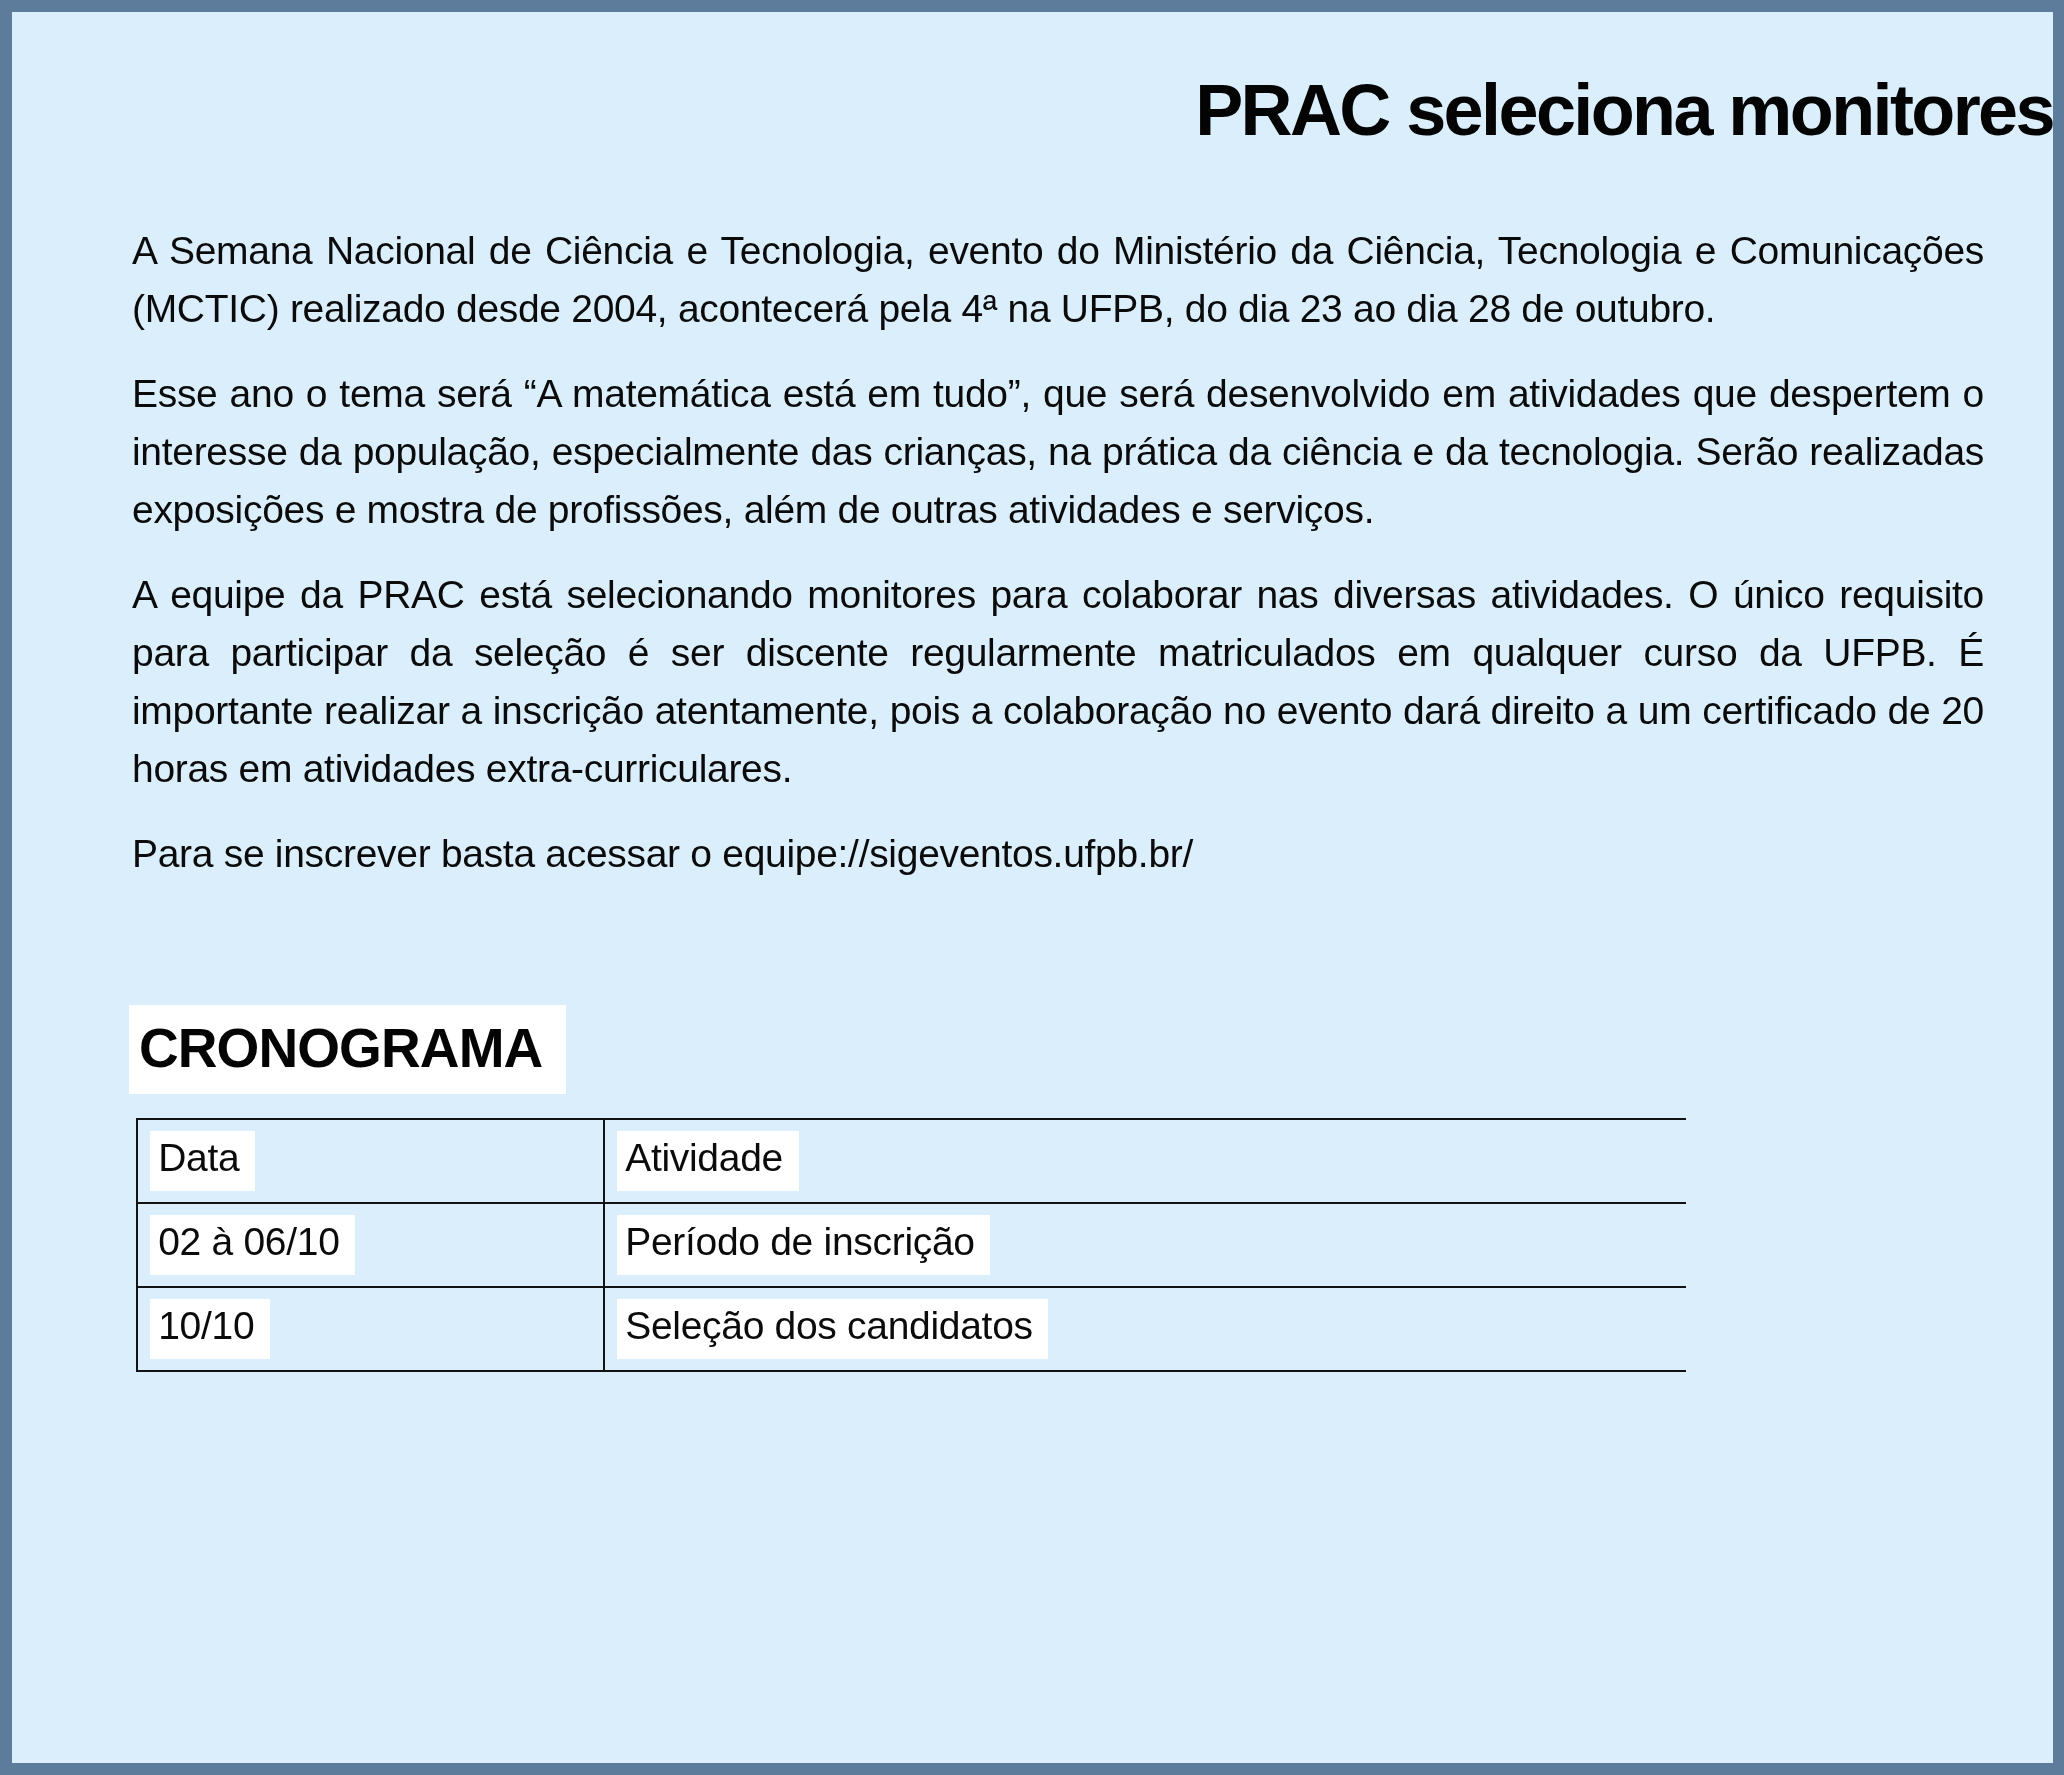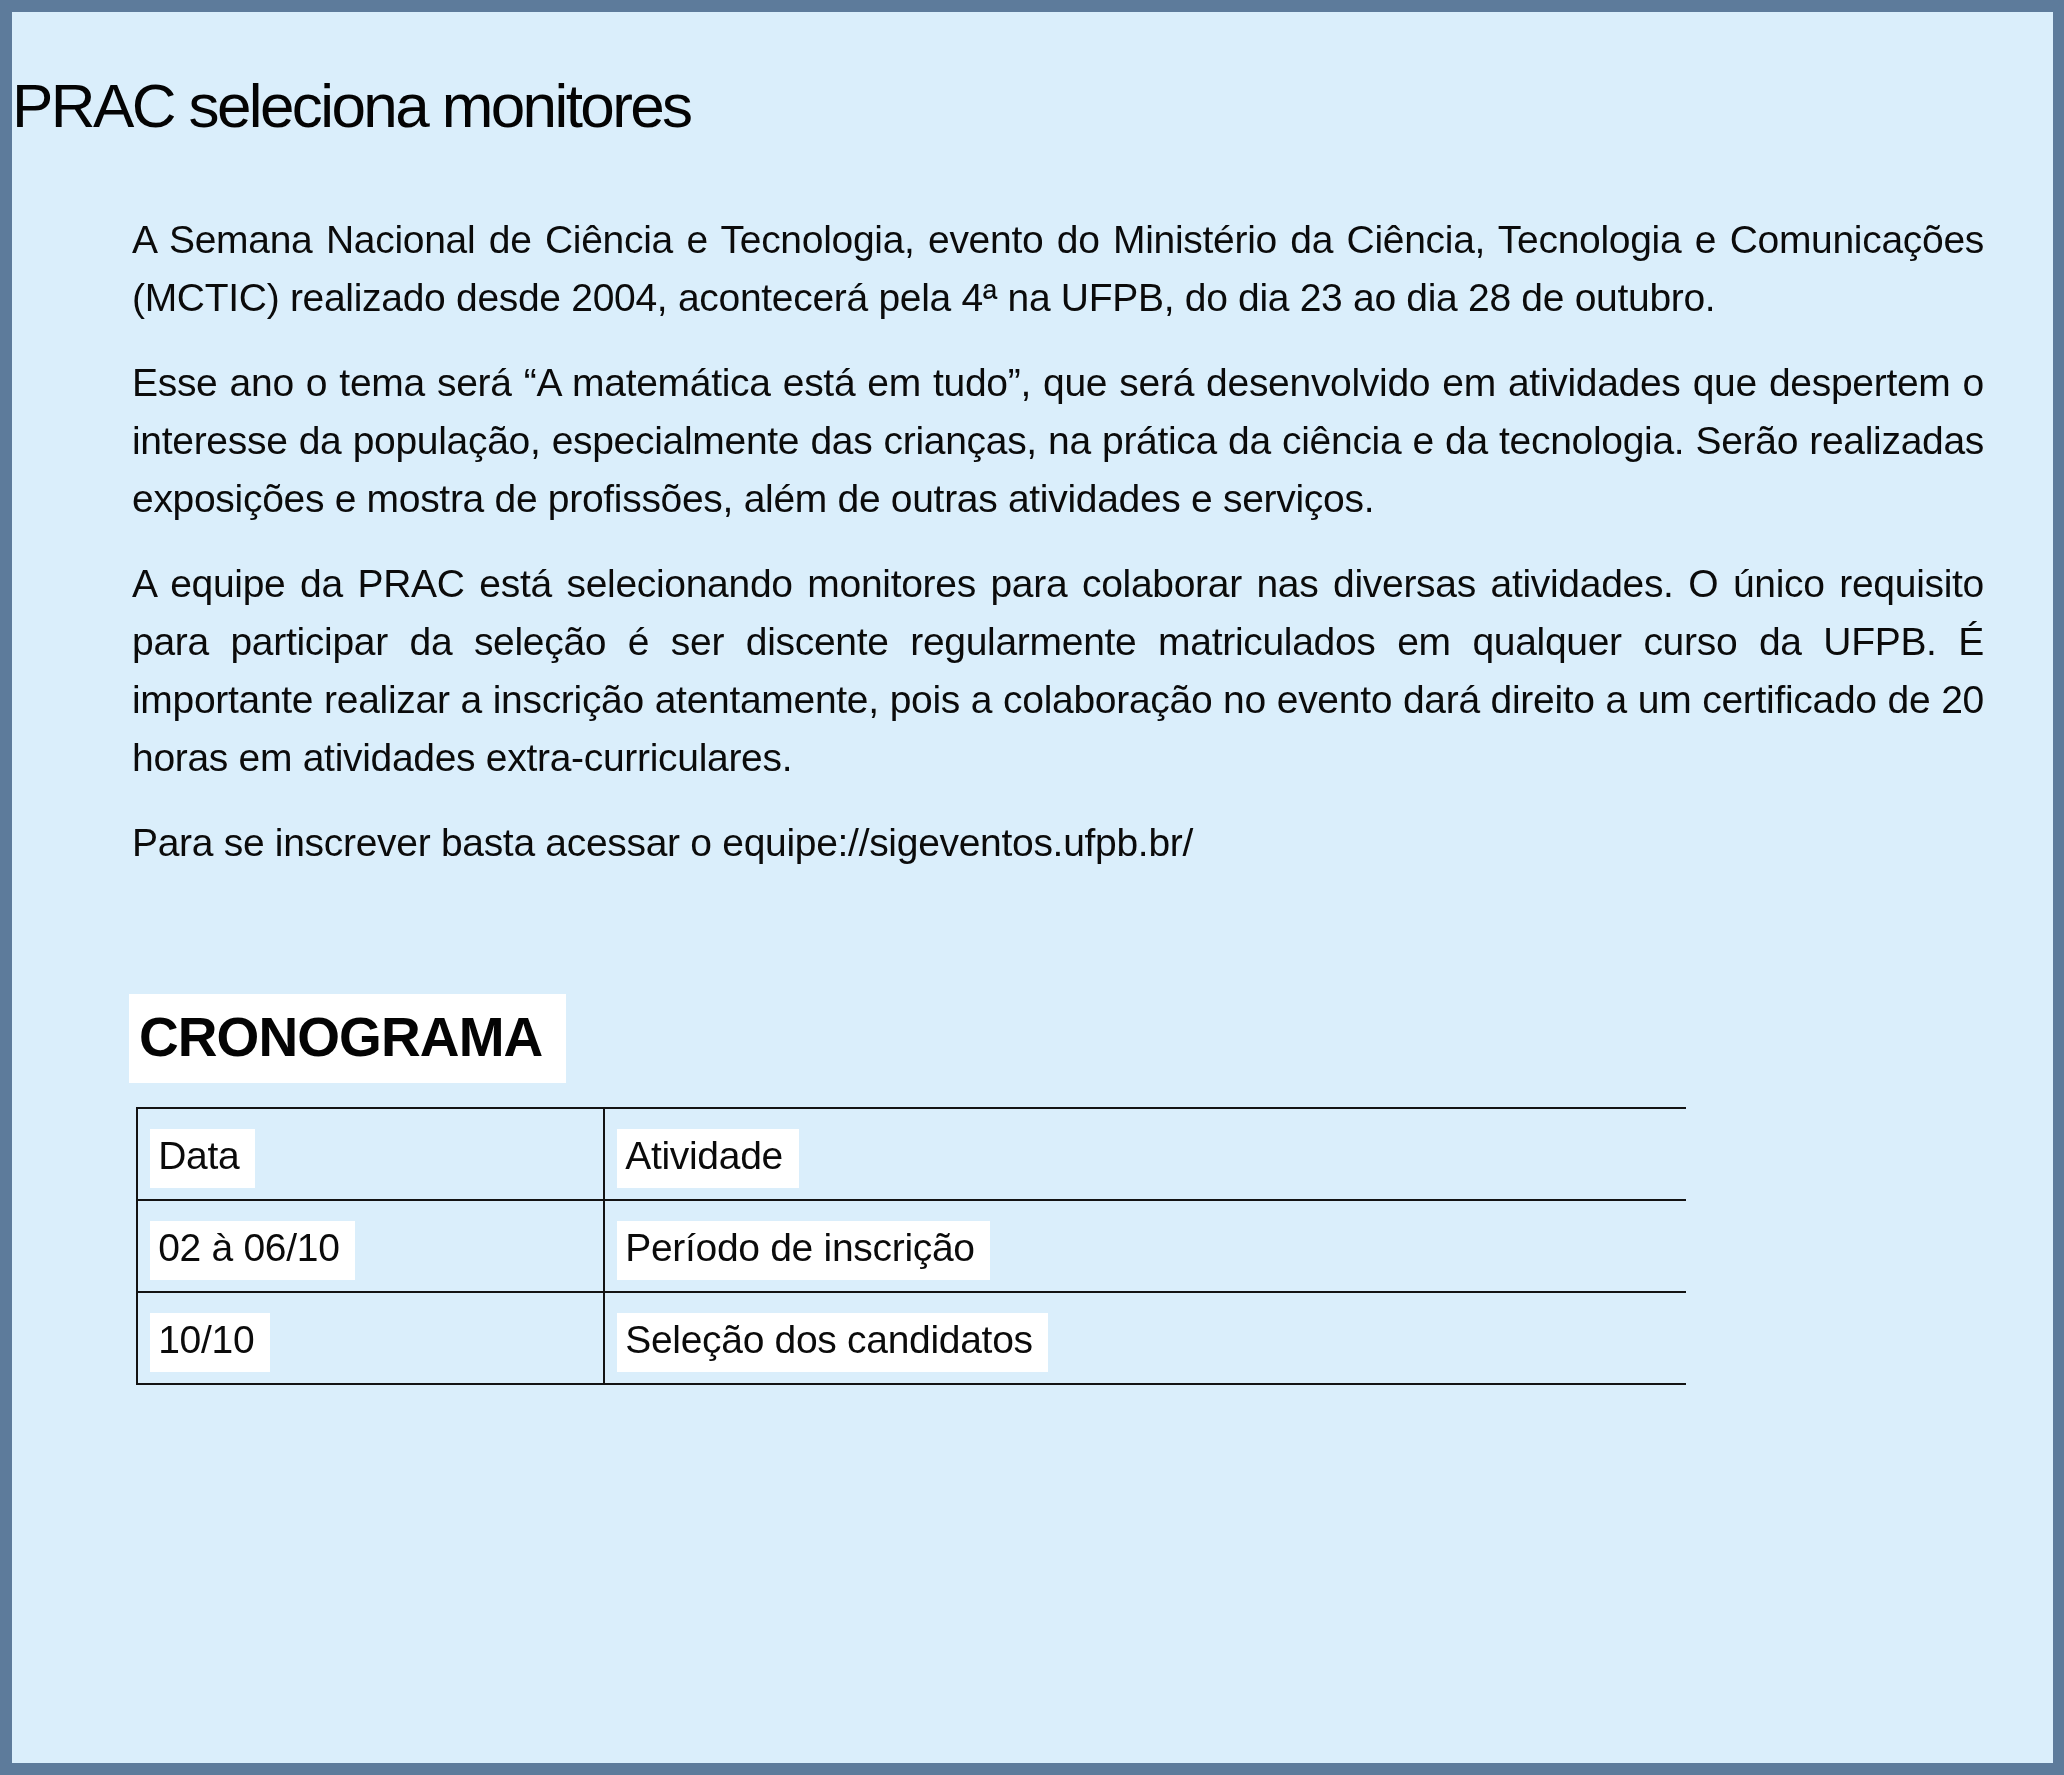--- a/index.html
+++ b/index.html
@@ -21,24 +21,24 @@
   .bottom-edge {
     position: absolute;
     left: -12px;
     right: -12px;
     bottom: -12px;
     height: 5.2px;
     background: #4a678a;
   }
   .title {
     margin: 61px 0 0 0;
-    text-align: left;
-    font-size: 62px;
+    text-align: right;
+    font-size: 72px;
     line-height: 1.05;
-    font-weight: normal;
+    font-weight: bold;
     letter-spacing: -2.6px;
     color: #040404;
   }
   .content {
     margin: 73px 69px 0 120px;
   }
   .para {
     font-size: 39px;
     line-height: 58px;
     letter-spacing: -0.3px;
@@ -66,21 +66,21 @@
   }
   table.schedule {
     border-collapse: collapse;
     margin-left: 3.5px;
     table-layout: fixed;
     width: 1522px;
   }
   table.schedule td {
     height: 82px;
     vertical-align: middle;
-    padding: 8px 0 0 12px;
+    padding: 0 0 0 12px;
     border-top: 2.6px solid #131313;
     border-bottom: 2.6px solid #131313;
   }
   td.col-date {
     width: 453px;
     border-left: 2.6px solid #131313;
   }
   td.col-activity {
     width: 1069px;
     border-left: 2.6px solid #131313;

